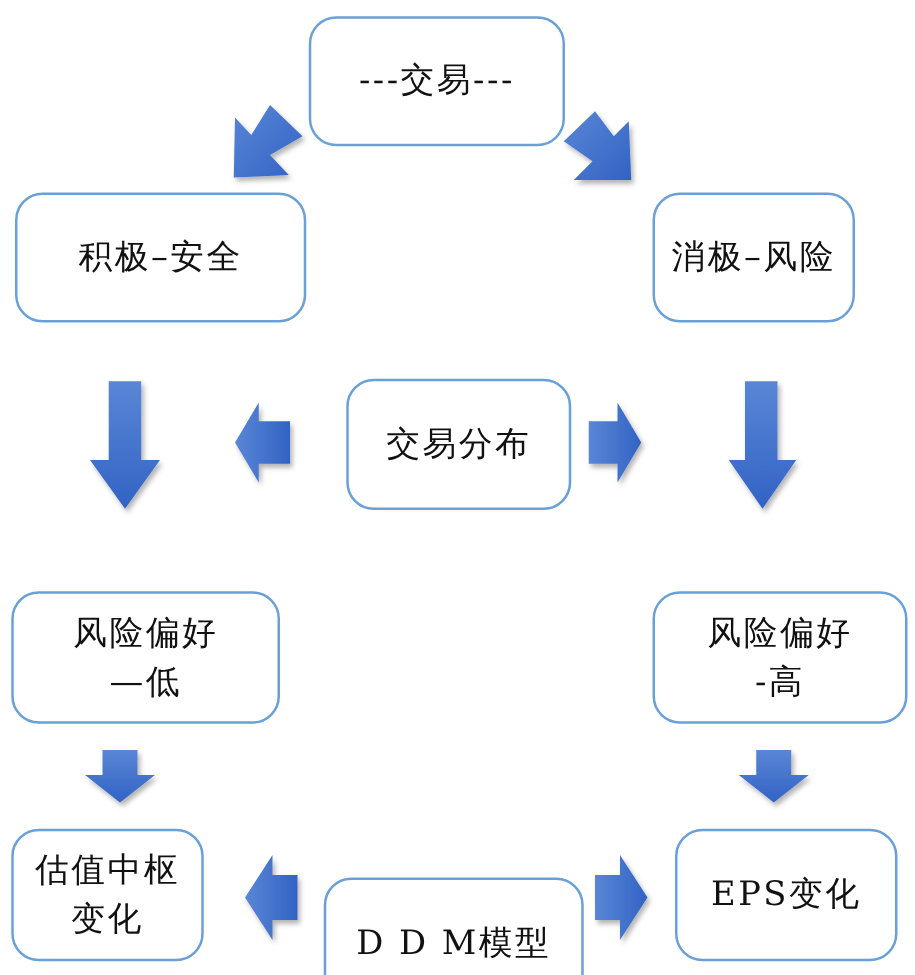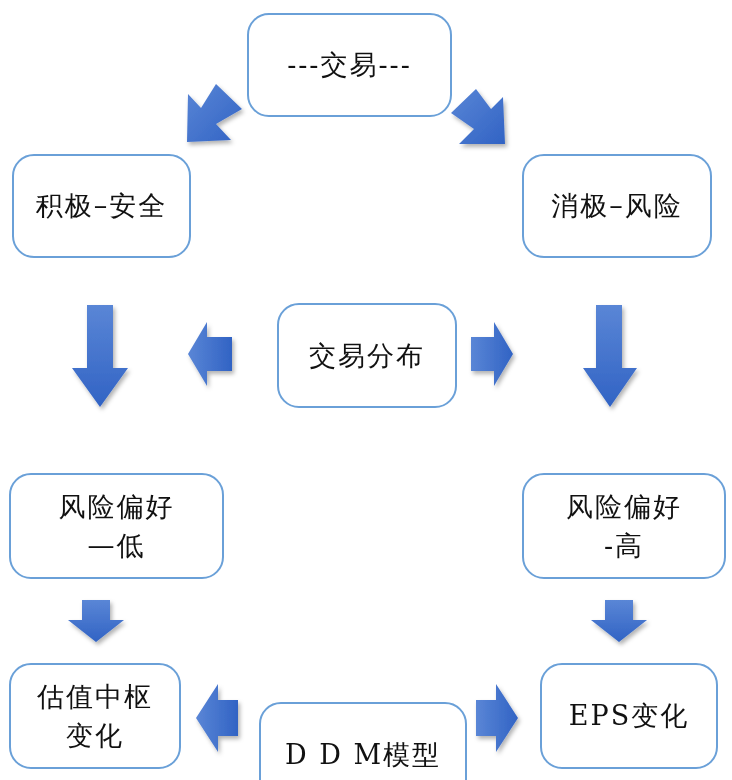--- a/index.html
+++ b/index.html
@@ -49,43 +49,43 @@
   <polygon points="605,600 633,600 633,620 647,620 619,642 591,620 605,620" fill="url(#agv)" filter="url(#sh)"></polygon>
 
   <polygon points="238,700 238,736 218,736 218,752 196,718 218,684 218,700" fill="url(#agh)" filter="url(#sh)"></polygon>
   <polygon points="476,700 476,736 496,736 496,752 518,718 496,684 496,700" fill="url(#agh)" filter="url(#sh)"></polygon>
 </svg>
 
 <div class="node" style="left:247px; top:13px; width:205px; height:104px;">
   <span>---交易---</span>
 </div>
 
-<div class="node" style="left:12px; top:154px; width:179px; height:104px;justify-content:center;">
+<div class="node" style="left:12px; top:154px; width:233px; height:104px;justify-content:center;">
   <span>积极–安全</span>
 </div>
 
-<div class="node" style="left:522px; top:154px; width:190px; height:104px;">
+<div class="node" style="left:522px; top:154px; width:162px; height:104px;">
   <span>消极–风险</span>
 </div>
 
 <div class="node" style="left:261px; top:303px; width:180px; height:105px;margin-left:16px;">
   <span>交易分布</span>
 </div>
 
 <div class="node" style="left:9px; top:473px; width:215px; height:106px;">
   <span>风险偏好</span>
   <span>—低</span>
 </div>
 
 <div class="node" style="left:522px; top:473px; width:204px; height:106px;">
   <span>风险偏好</span>
   <span>-高</span>
 </div>
 
-<div class="node" style="left:9px; top:663px; width:172px; height:106px;align-items:center;">
+<div class="node" style="left:9px; top:663px; width:154px; height:106px;align-items:center;">
   <span>估值中枢</span>
   <span>变化</span>
 </div>
 
 <div class="node" style="left:259px; top:702px; width:208px; height:106px;">
   <span>D D M模型</span>
 </div>
 
 <div class="node" style="left:540px; top:663px; width:178px; height:106px;">
   <span>EPS变化</span>

